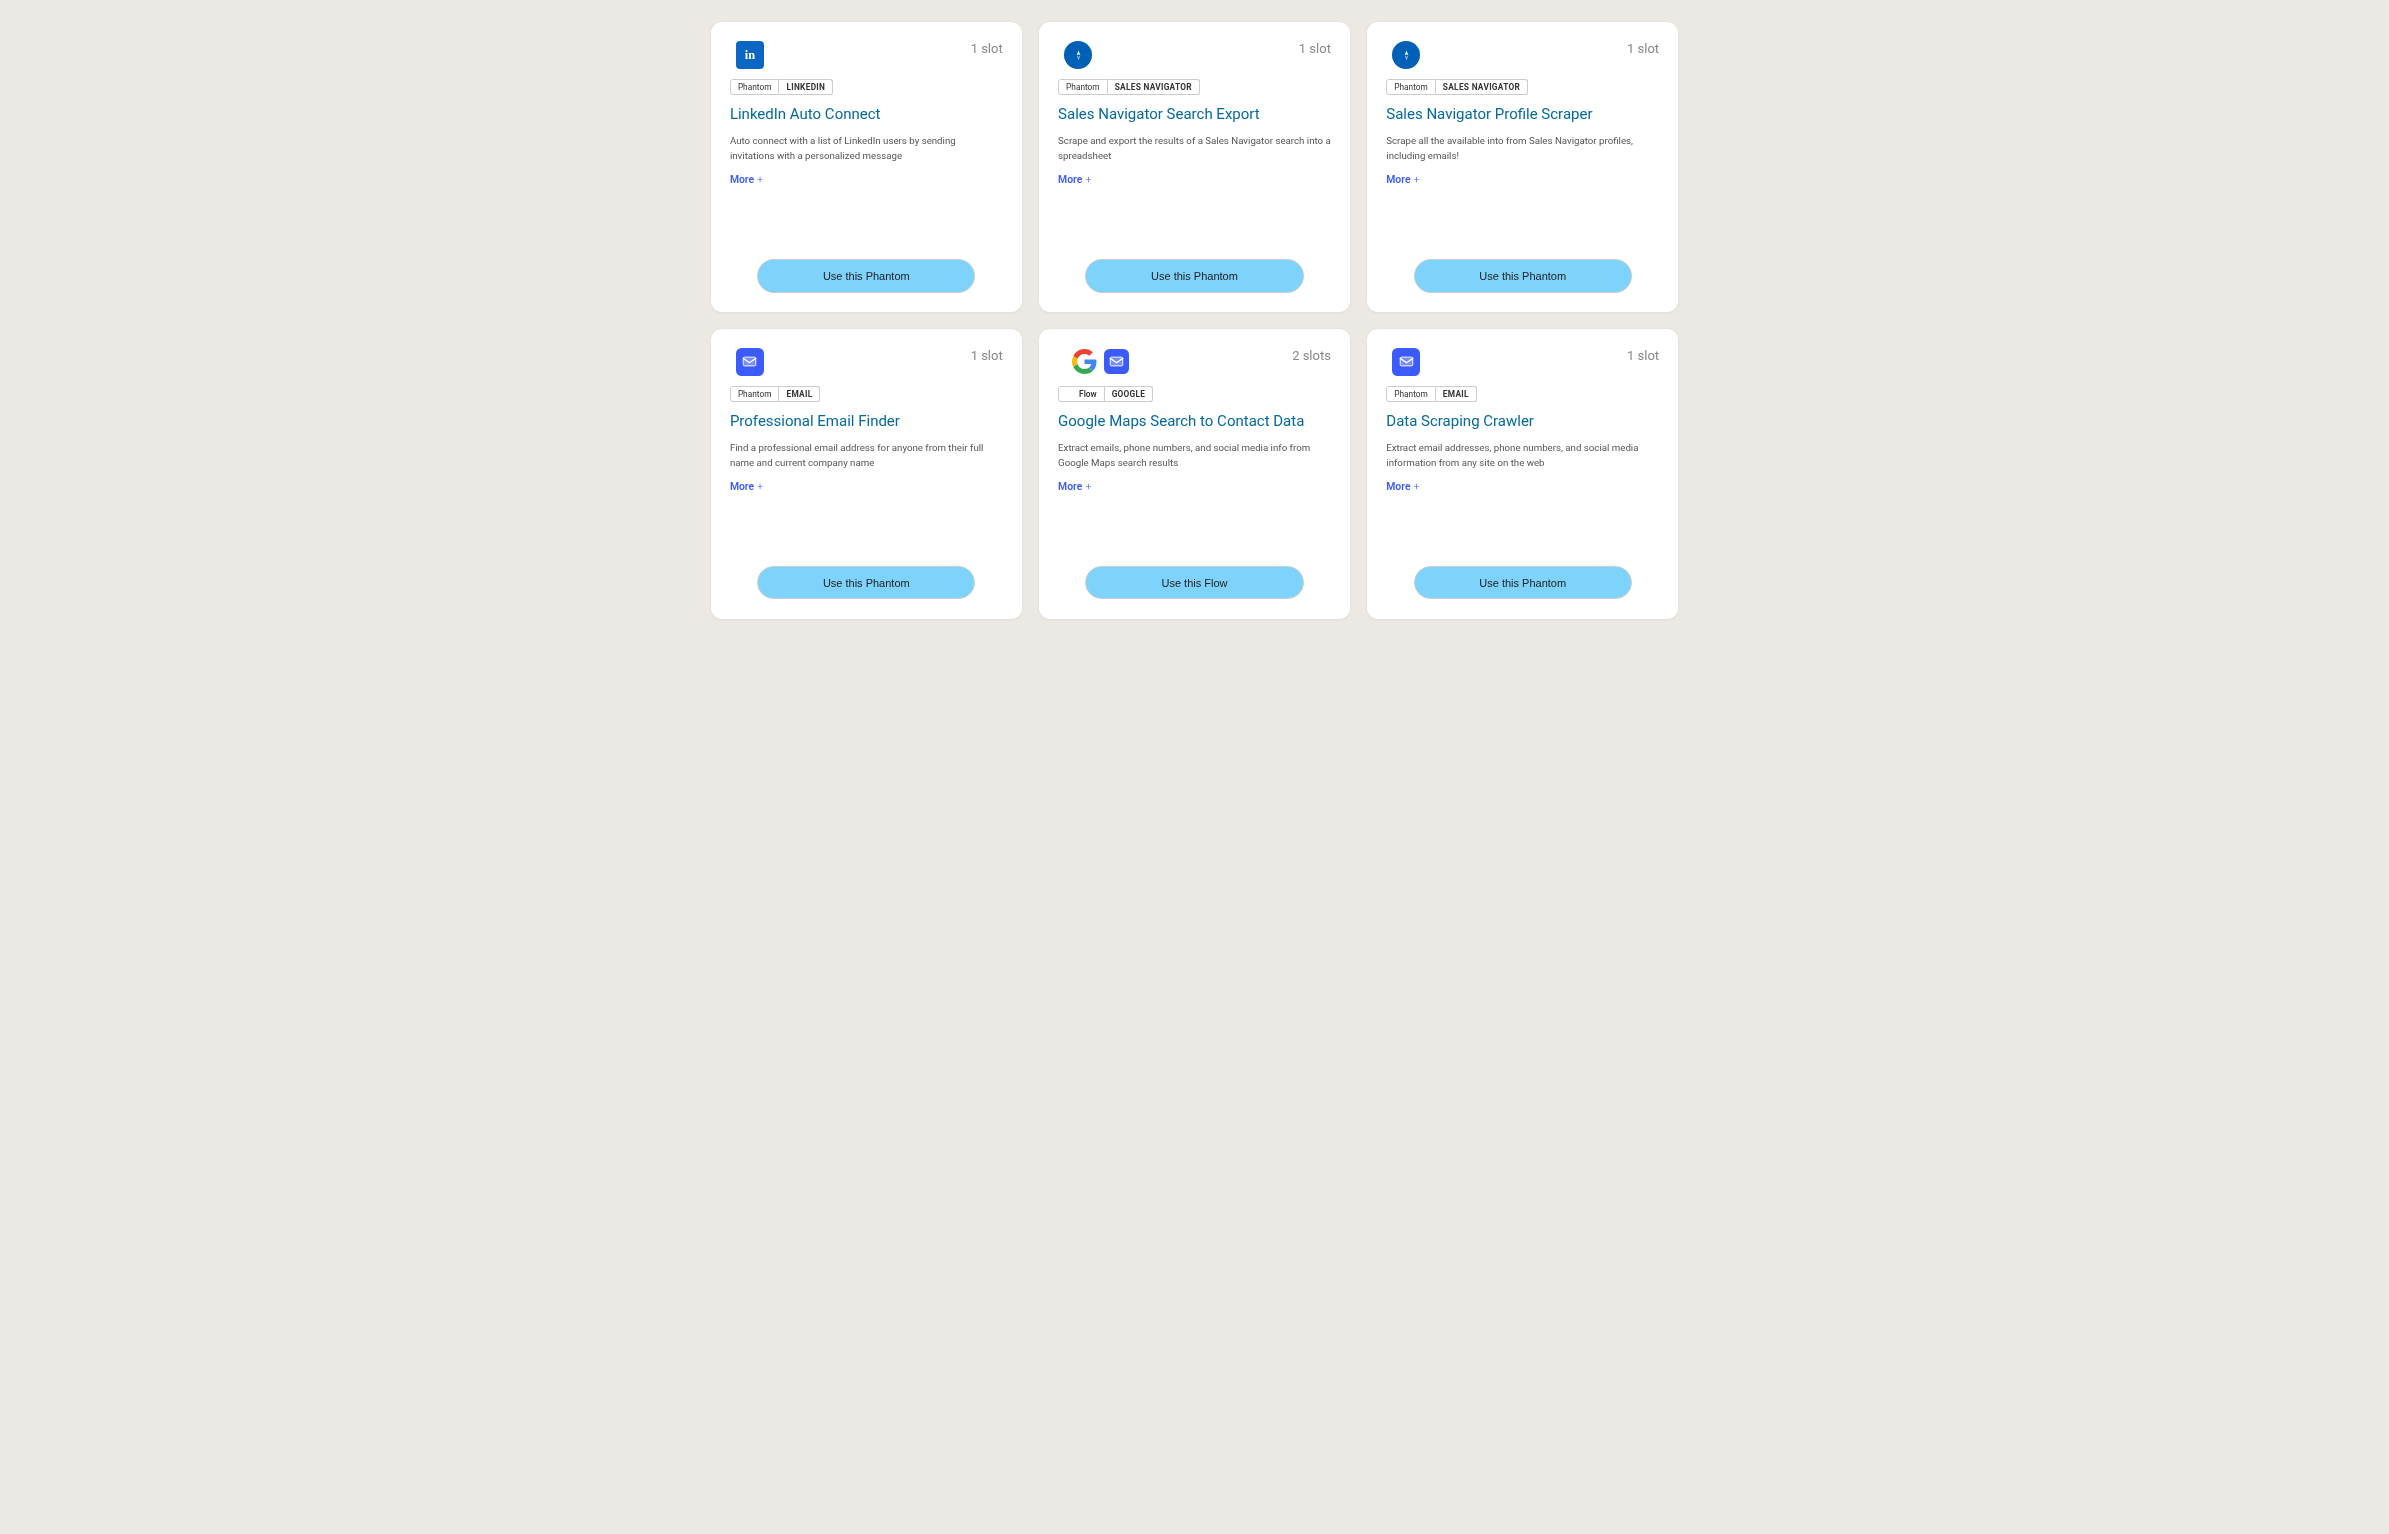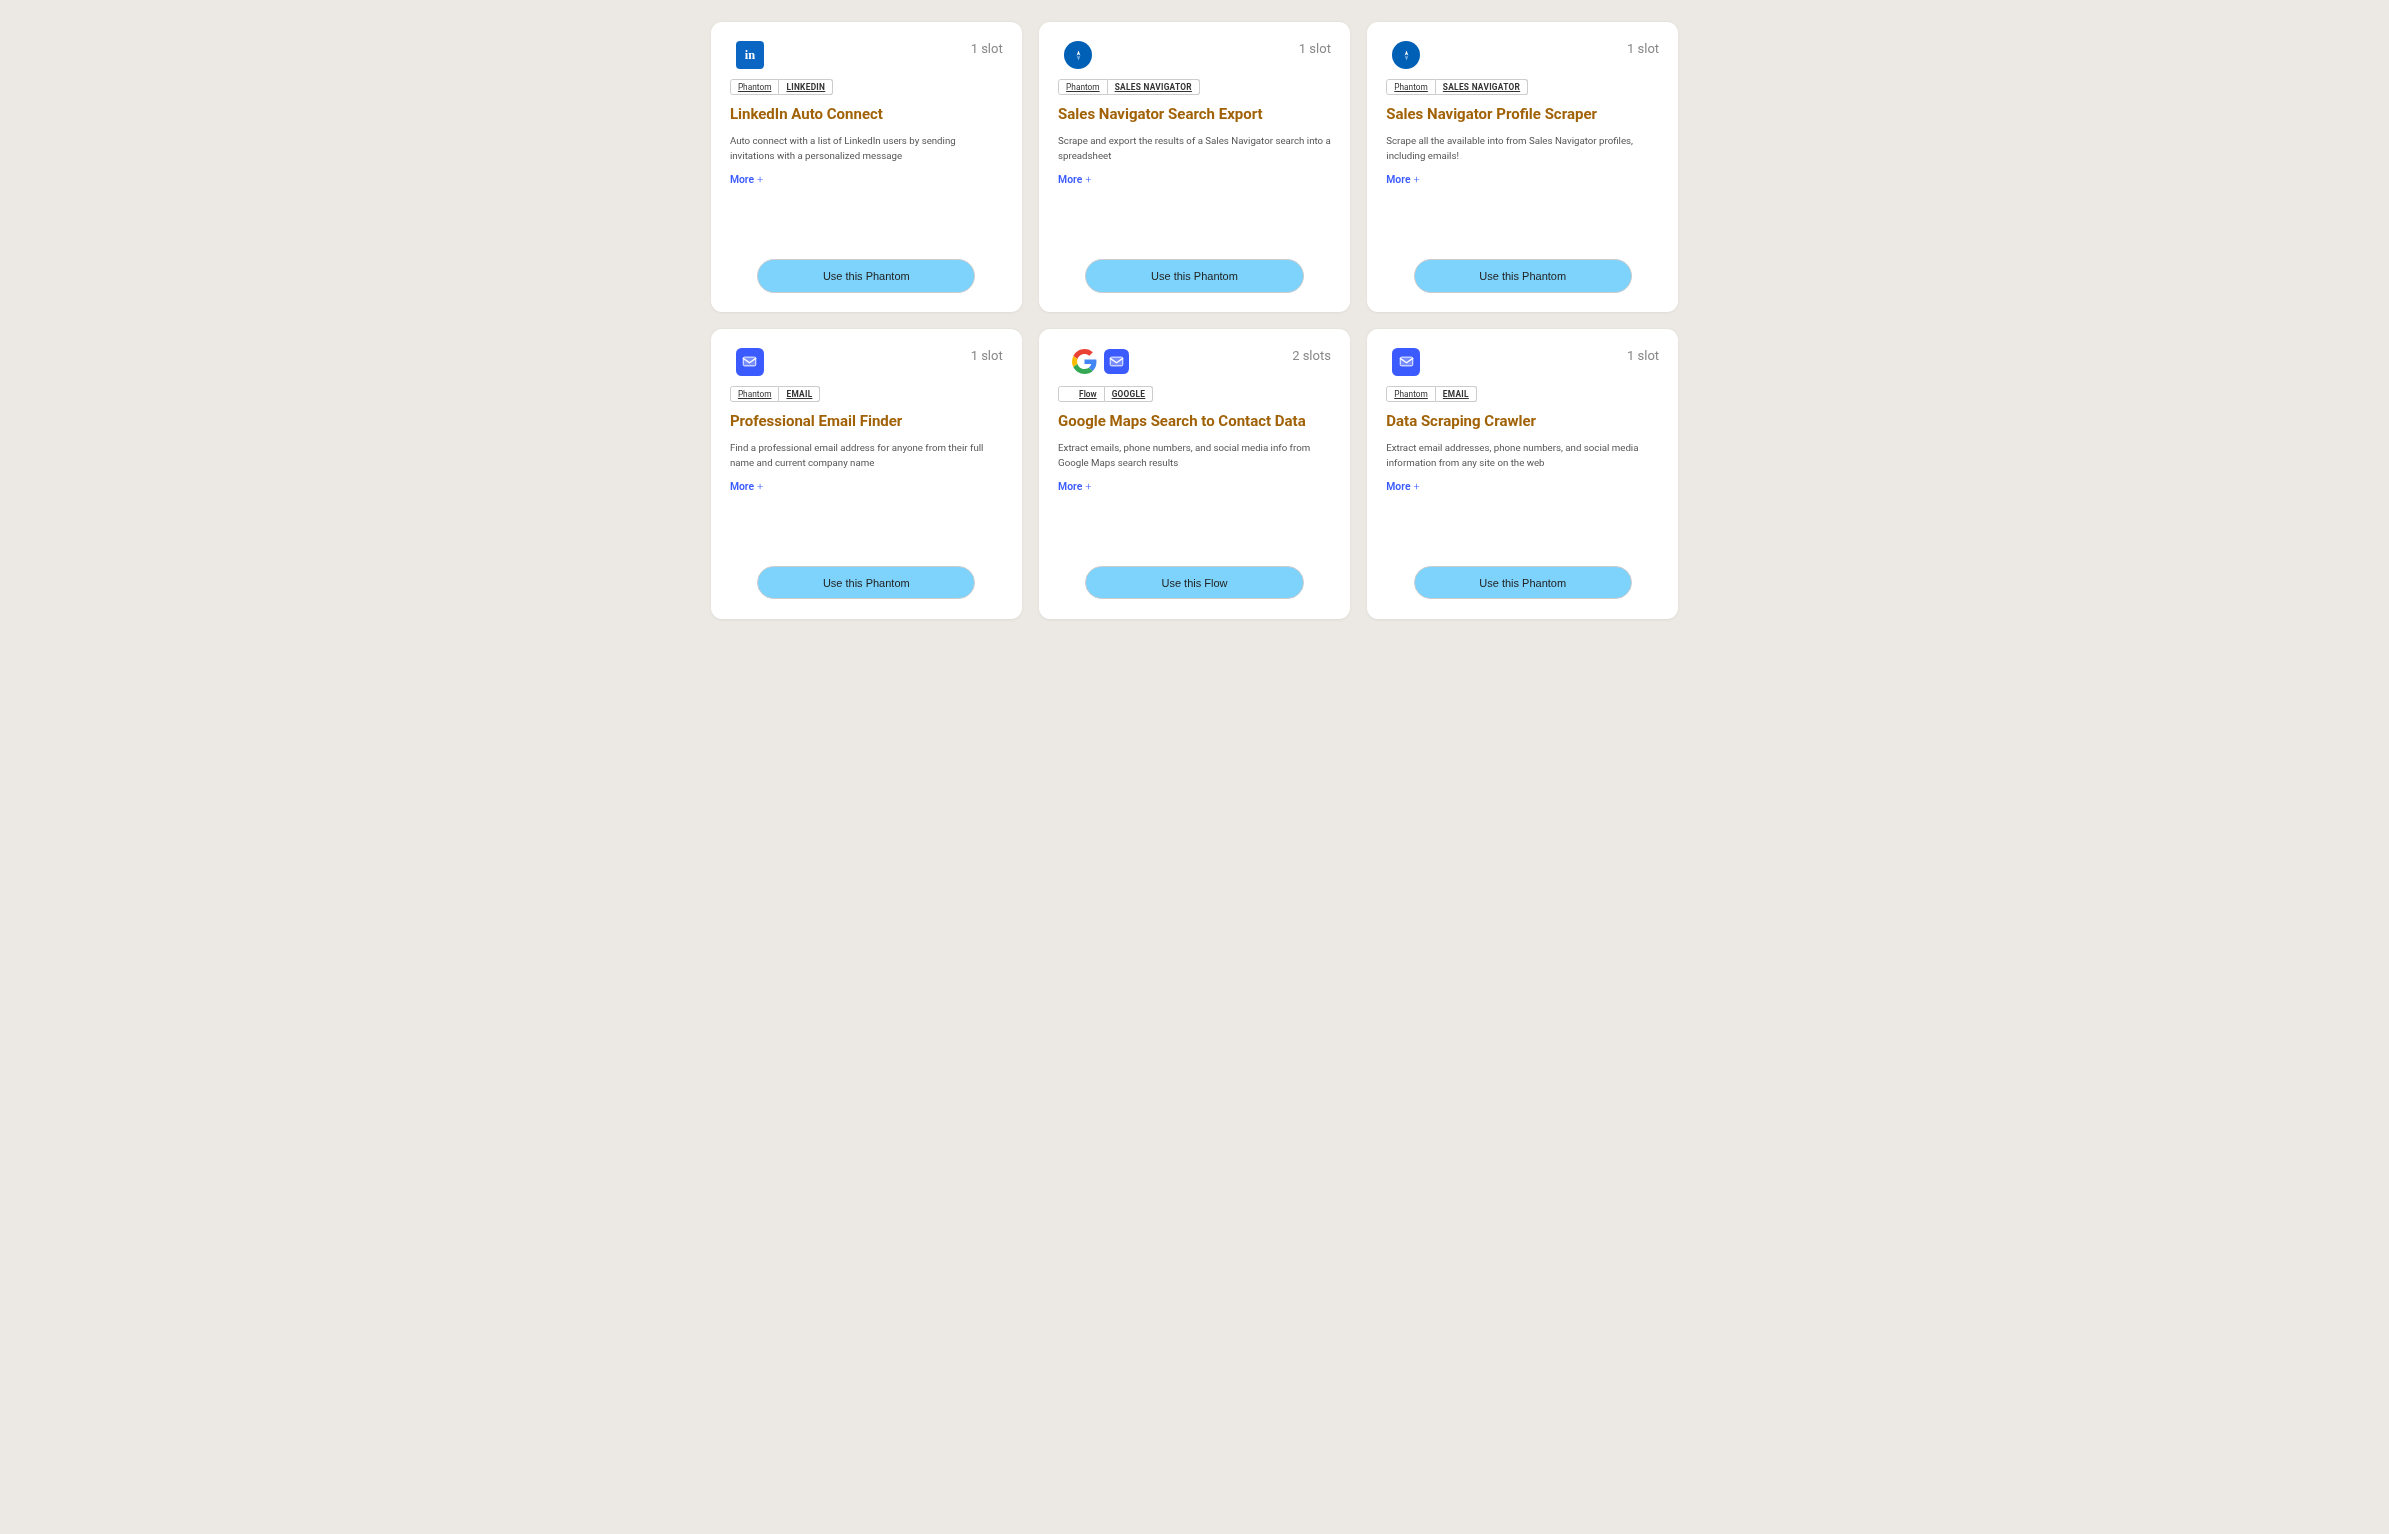--- a/index.html
+++ b/index.html
@@ -121,21 +121,20 @@
       align-items: center;
     }
 
     .tag {
       border: 0.7px solid #ccc;
       border-radius: 2.8px;
       padding: 2.1px 7px;
       font-size: 8.3px;
       color: #333;
       background: white;
-      text-decoration: underline;
     }
 
     .tag + .tag {
       border-left: none;
       border-radius: 0 2.8px 2.8px 0;
       font-weight: 700;
       letter-spacing: 0.3px;
     }
 
     .tag:first-child {
@@ -144,22 +143,22 @@
 
     .tag.flow-tag {
       background: white;
       color: #333;
       font-weight: 600;
       padding-left: 20px;
     }
 
     .card-title {
       font-size: 15px;
-      font-weight: 700;
-      color: #a16207;
+      font-weight: 400;
+      color: #0369a1;
       line-height: 1.25;
     }
 
     .card-desc {
       font-size: 9.7px;
       color: #555;
       line-height: 1.55;
     }
 
     .more-link {

